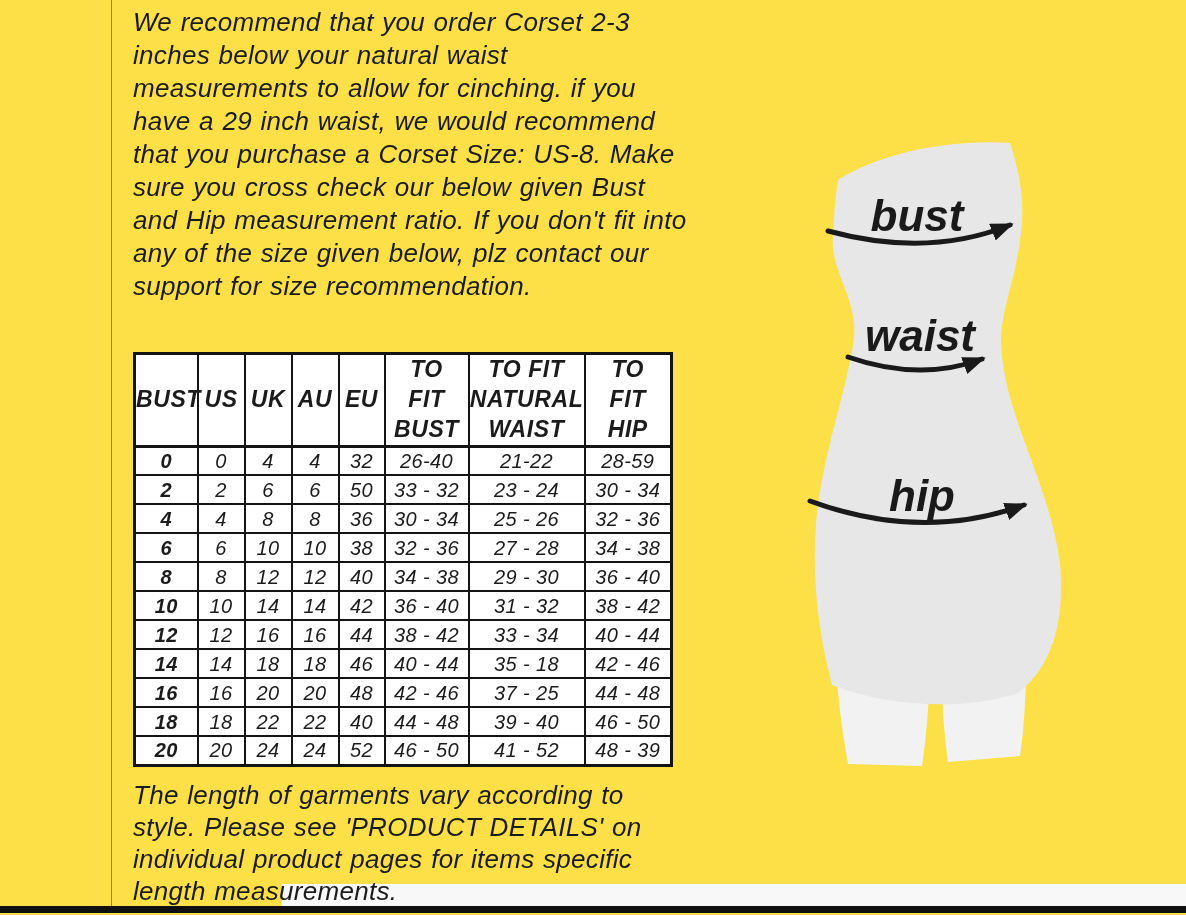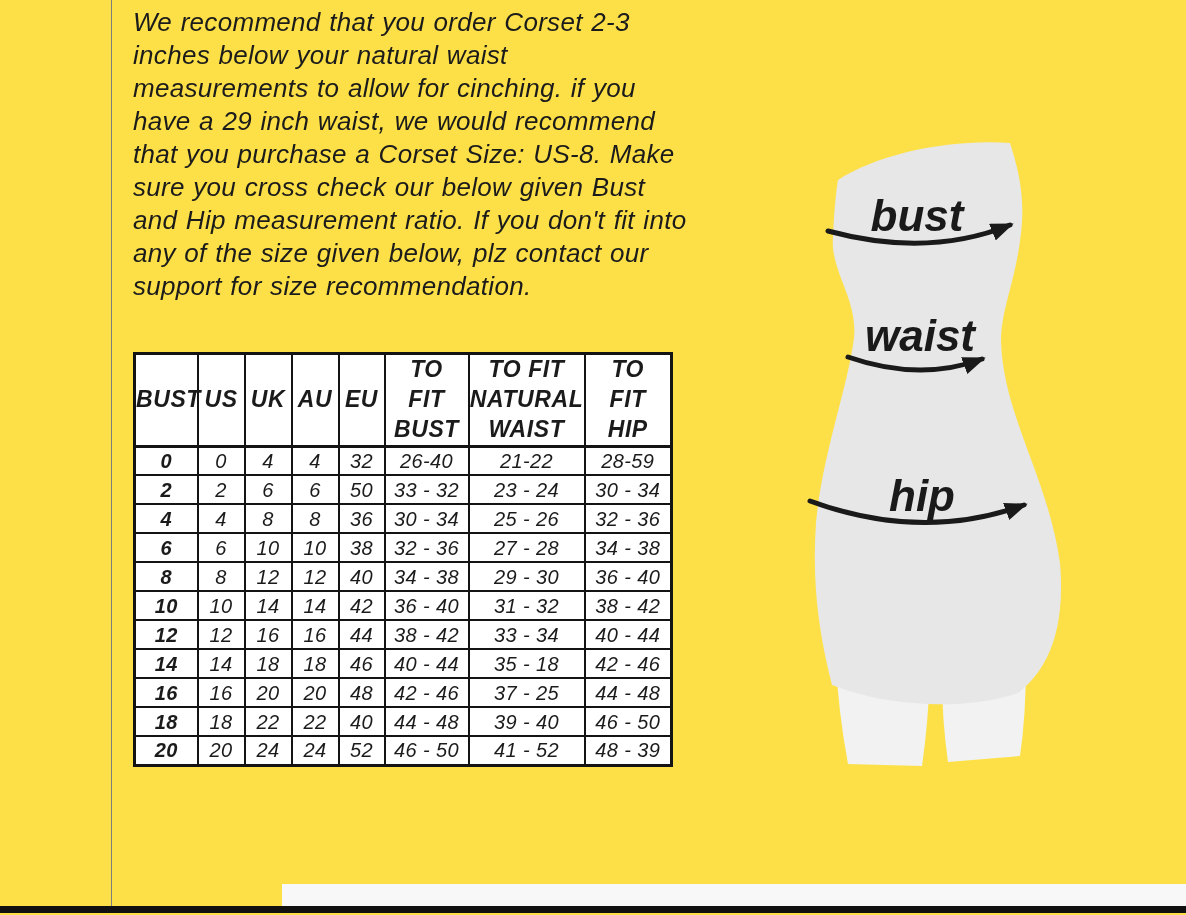--- a/index.html
+++ b/index.html
@@ -254,20 +254,21 @@
           <td>24</td>
           <td>24</td>
           <td>52</td>
           <td>46 - 50</td>
           <td>41 - 52</td>
           <td>48 - 39</td>
         </tr>
       </tbody>
   </table>
 
+  <p class="footer-note">The length of garments vary according to style. Please see 'PRODUCT DETAILS'  on individual product pages for items specific length measurements.</p>
 
   <div class="figure-wrap">
     <svg width="420" height="700" viewBox="0 0 420 700">
       <defs>
         <marker id="arrowhead" markerUnits="userSpaceOnUse" markerWidth="24" markerHeight="18" refX="19" refY="9" orient="auto">
           <path d="M0,0 L23,9 L0,18 Z" fill="#1a1a1a"></path>
         </marker>
       </defs>
 
       <path d="M66,576 L160,590 Q158,640 152,681 L78,679 Q68,625 66,576 Z" fill="#f2f2f2"></path>

